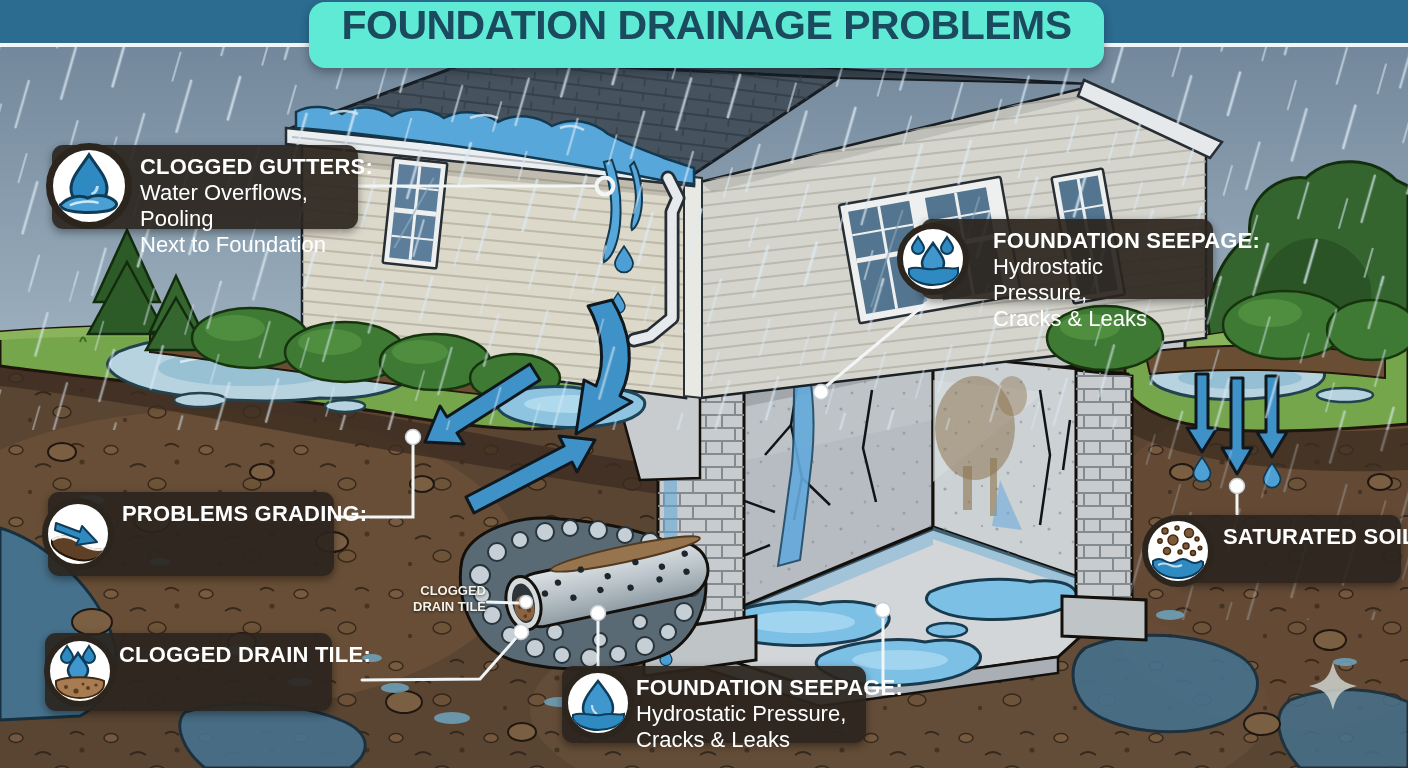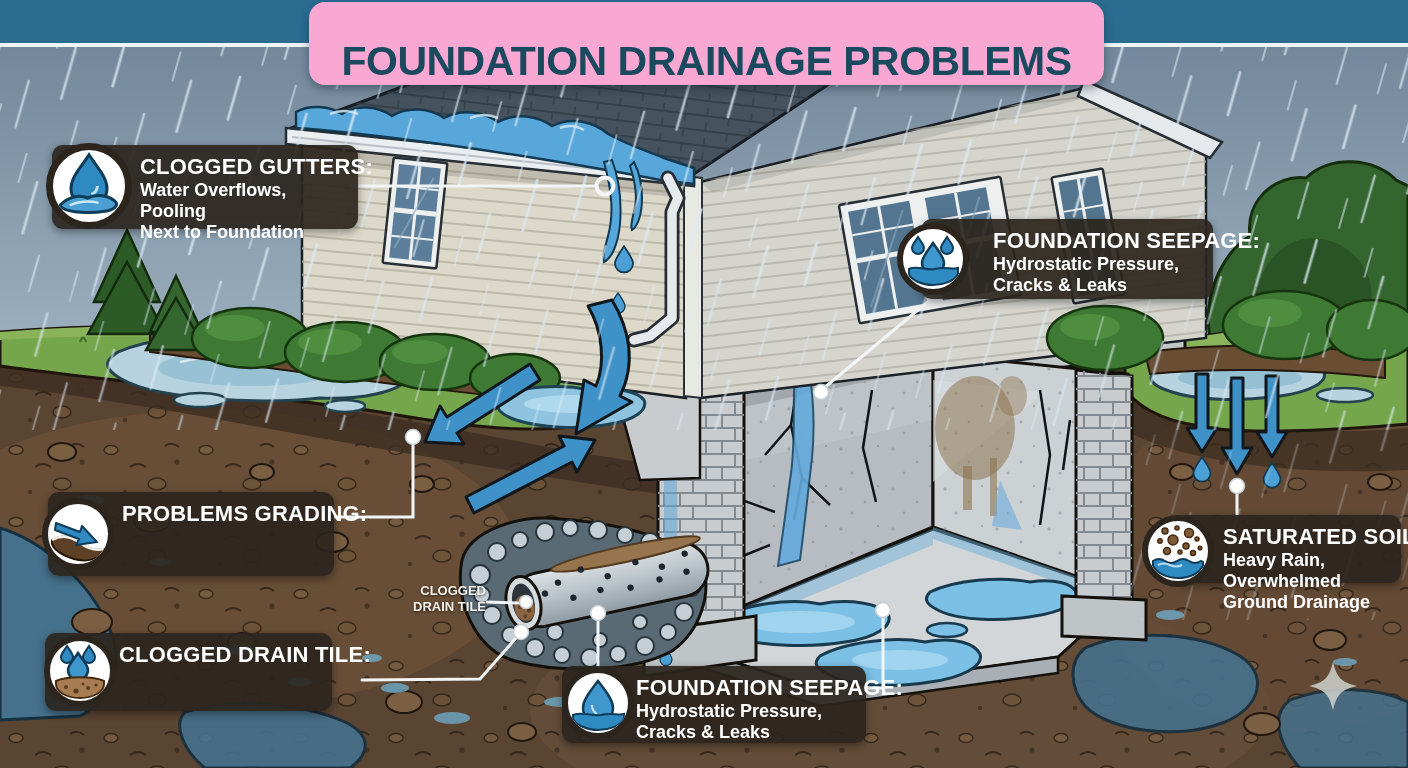--- a/index.html
+++ b/index.html
@@ -1,27 +1,27 @@
 <!DOCTYPE html>
 <html><head>
 <meta charset="utf-8">
 <style>
   html,body{margin:0;padding:0;background:#222;}
   .stage{position:relative;width:1408px;height:768px;overflow:hidden;
          font-family:"Liberation Sans",sans-serif;background:#8fa3b3;}
   .scene{position:absolute;left:0;top:0;}
-  .banner{position:absolute;left:309px;top:2px;width:795px;height:83px;
-          background:#f9a8d4;border-radius:16px;box-shadow:0 4px 10px rgba(15,30,40,.4);
-          display:flex;align-items:flex-end;justify-content:center;z-index:30;}
+  .banner{position:absolute;left:309px;top:2px;width:795px;height:66px;
+          background:#5eead4;border-radius:16px;box-shadow:0 4px 10px rgba(15,30,40,.4);
+          display:flex;align-items:flex-start;justify-content:center;z-index:30;}
   .banner-text{font-size:41px;font-weight:bold;letter-spacing:-.5px;color:#1b4a5e;white-space:nowrap;}
   .label-box{position:absolute;background:rgba(43,37,30,.92);border-radius:11px;
              box-shadow:0 3px 8px rgba(0,0,0,.4);color:#fff;z-index:20;
              padding:9px 12px 9px 74px;box-sizing:border-box;}
   .label-title{font-size:22px;font-weight:bold;letter-spacing:.2px;line-height:1.2;white-space:nowrap;}
-  .label-body{font-size:18px;font-weight:700;line-height:1.17;white-space:pre-line;}
+  .label-body{font-size:22px;font-weight:400;line-height:1.17;white-space:pre-line;}
   .icon-circle{position:absolute;width:72px;height:72px;border-radius:50%;
                background:#fff;border:6px solid #2b251e;box-sizing:border-box;
                overflow:hidden;}
   .icon-circle svg{display:block;width:100%;height:100%;}
   .icon-big{width:86px;height:86px;border-width:7px;}
   .drain-callout{position:absolute;left:378px;top:583px;width:108px;z-index:20;
                  text-align:right;color:#f5f2ea;font-size:13px;font-weight:bold;
                  line-height:1.25;white-space:pre-line;text-shadow:0 1px 3px rgba(0,0,0,.6);}
 </style>
 </head>
@@ -520,21 +520,18 @@
             <circle cx="19" cy="30" r="3.5"></circle>
             <circle cx="45" cy="32" r="2.5"></circle>
         <circle cx="32" cy="31" r="2"></circle>
             <circle cx="52" cy="27" r="1.8"></circle>
       </g>
       <path d="M5,40 Q11,36 17,40 T29,40 T41,40 T53,40 L55,41 L55,45 C51,53 41,57 30,57 C19,57 9,52 5,45 Z" fill="#2f8ac2" stroke="#0f3c58" stroke-width="2"></path>
       <path d="M10,44 Q16,41 22,44 T34,44" stroke="#bfe0f2" stroke-width="2" fill="none"></path>
     </svg>
   </div>
   <div class="label-title">SATURATED SOIL:</div>
-  <div class="label-body">Heavy Rain,
-Overwhelmed
-Ground Drainage</div>
 </div>
 
 <div class="drain-callout">CLOGGED
 DRAIN TILE</div>
 
 </div>
 
 </body></html>

